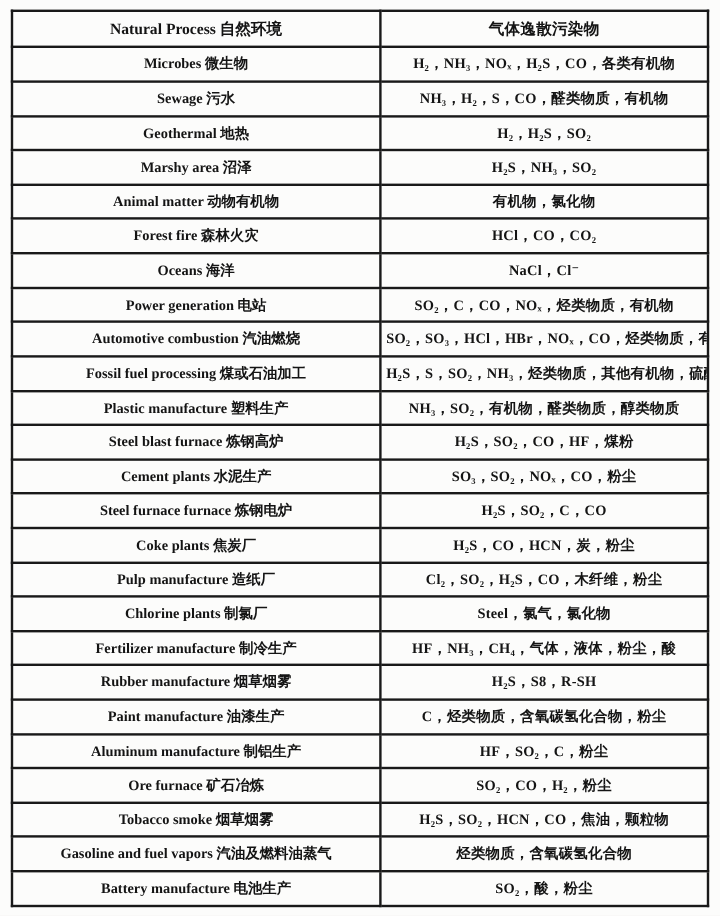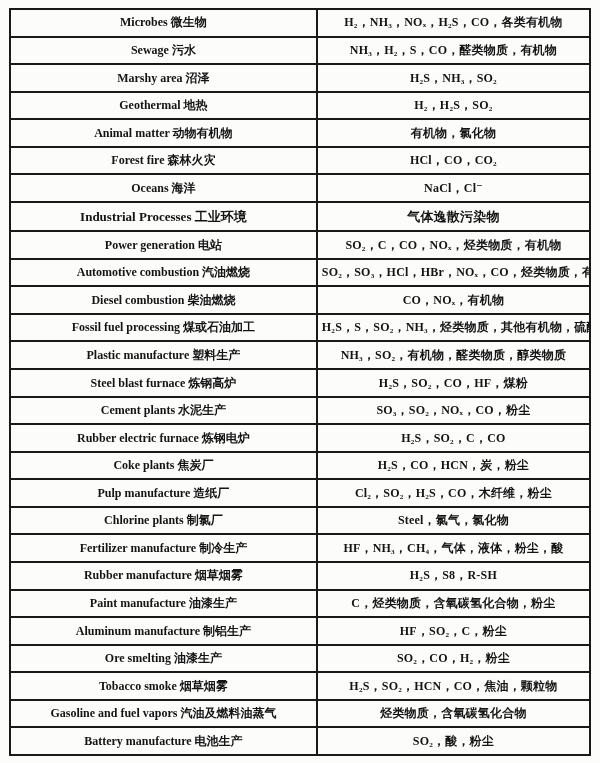--- a/index.html
+++ b/index.html
@@ -38,75 +38,71 @@
   td.process-cell { width: 53%; }
   td.pollutants-cell { width: 47%; letter-spacing: 0.2px; }
   tr.section-header td { font-size: 13px; }
 </style>
 </head>
 <body>
 
 <div class="page">
   <table class="pollutants-table">
     <tbody id="table-body">
+  <tr class="section-header">
+    <td class="process-cell">Natural Process 自然环境</td>
+    <td class="pollutants-cell">气体逸散污染物</td>
+  </tr>
 
   <tr>
     <td class="process-cell">Microbes 微生物</td>
     <td class="pollutants-cell">H₂，NH₃，NOₓ，H₂S，CO，各类有机物</td>
   </tr>
 
   <tr>
     <td class="process-cell">Sewage 污水</td>
     <td class="pollutants-cell">NH₃，H₂，S，CO，醛类物质，有机物</td>
   </tr>
 
   <tr>
-    <td class="process-cell">Marshy area 沼泽</td>
-    <td class="pollutants-cell">H₂S，NH₃，SO₂</td>
+    <td class="process-cell">Geothermal 地热</td>
+    <td class="pollutants-cell">H₂，H₂S，SO₂</td>
   </tr>
 
   <tr>
-    <td class="process-cell">Geothermal 地热</td>
-    <td class="pollutants-cell">H₂，H₂S，SO₂</td>
+    <td class="process-cell">Marshy area 沼泽</td>
+    <td class="pollutants-cell">H₂S，NH₃，SO₂</td>
   </tr>
 
   <tr>
     <td class="process-cell">Animal matter 动物有机物</td>
     <td class="pollutants-cell">有机物，氯化物</td>
   </tr>
 
   <tr>
     <td class="process-cell">Forest fire 森林火灾</td>
     <td class="pollutants-cell">HCl，CO，CO₂</td>
   </tr>
 
   <tr>
     <td class="process-cell">Oceans 海洋</td>
     <td class="pollutants-cell">NaCl，Cl⁻</td>
   </tr>
 
-  <tr class="section-header">
-    <td class="process-cell">Industrial Processes 工业环境</td>
-    <td class="pollutants-cell">气体逸散污染物</td>
-  </tr>
 
   <tr>
     <td class="process-cell">Power generation 电站</td>
     <td class="pollutants-cell">SO₂，C，CO，NOₓ，烃类物质，有机物</td>
   </tr>
 
   <tr>
     <td class="process-cell">Automotive combustion 汽油燃烧</td>
     <td class="pollutants-cell">SO₂，SO₃，HCl，HBr，NOₓ，CO，烃类物质，有机物</td>
   </tr>
 
-  <tr>
-    <td class="process-cell">Diesel combustion 柴油燃烧</td>
-    <td class="pollutants-cell">CO，NOₓ，有机物</td>
-  </tr>
 
   <tr>
     <td class="process-cell">Fossil fuel processing 煤或石油加工</td>
     <td class="pollutants-cell">H₂S，S，SO₂，NH₃，烃类物质，其他有机物，硫醇</td>
   </tr>
 
   <tr>
     <td class="process-cell">Plastic manufacture 塑料生产</td>
     <td class="pollutants-cell">NH₃，SO₂，有机物，醛类物质，醇类物质</td>
   </tr>
@@ -115,21 +111,21 @@
     <td class="process-cell">Steel blast furnace 炼钢高炉</td>
     <td class="pollutants-cell">H₂S，SO₂，CO，HF，煤粉</td>
   </tr>
 
   <tr>
     <td class="process-cell">Cement plants 水泥生产</td>
     <td class="pollutants-cell">SO₃，SO₂，NOₓ，CO，粉尘</td>
   </tr>
 
   <tr>
-    <td class="process-cell">Rubber electric furnace 炼钢电炉</td>
+    <td class="process-cell">Steel furnace furnace 炼钢电炉</td>
     <td class="pollutants-cell">H₂S，SO₂，C，CO</td>
   </tr>
 
   <tr>
     <td class="process-cell">Coke plants 焦炭厂</td>
     <td class="pollutants-cell">H₂S，CO，HCN，炭，粉尘</td>
   </tr>
 
   <tr>
     <td class="process-cell">Pulp manufacture 造纸厂</td>
@@ -156,21 +152,21 @@
     <td class="process-cell">Paint manufacture 油漆生产</td>
     <td class="pollutants-cell">C，烃类物质，含氧碳氢化合物，粉尘</td>
   </tr>
 
   <tr>
     <td class="process-cell">Aluminum manufacture 制铝生产</td>
     <td class="pollutants-cell">HF，SO₂，C，粉尘</td>
   </tr>
 
   <tr>
-    <td class="process-cell">Ore smelting 油漆生产</td>
+    <td class="process-cell">Ore furnace 矿石冶炼</td>
     <td class="pollutants-cell">SO₂，CO，H₂，粉尘</td>
   </tr>
 
   <tr>
     <td class="process-cell">Tobacco smoke 烟草烟雾</td>
     <td class="pollutants-cell">H₂S，SO₂，HCN，CO，焦油，颗粒物</td>
   </tr>
 
   <tr>
     <td class="process-cell">Gasoline and fuel vapors 汽油及燃料油蒸气</td>

